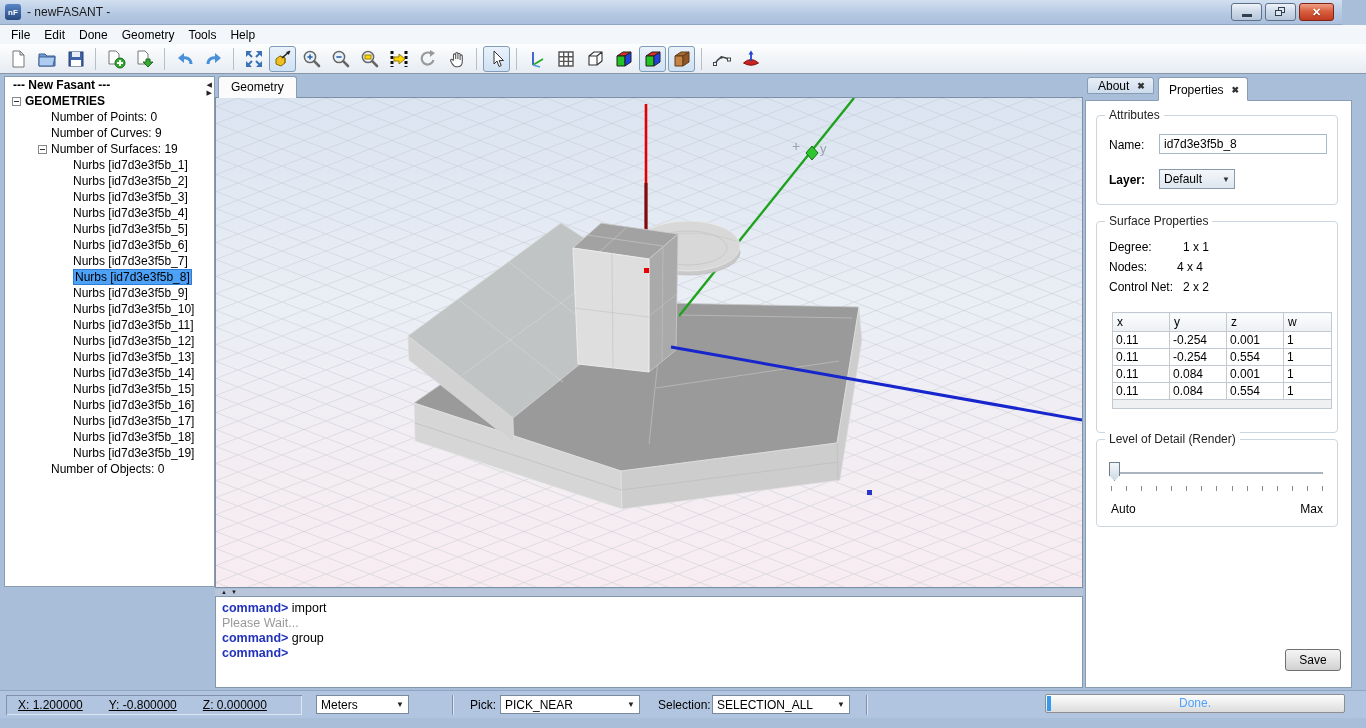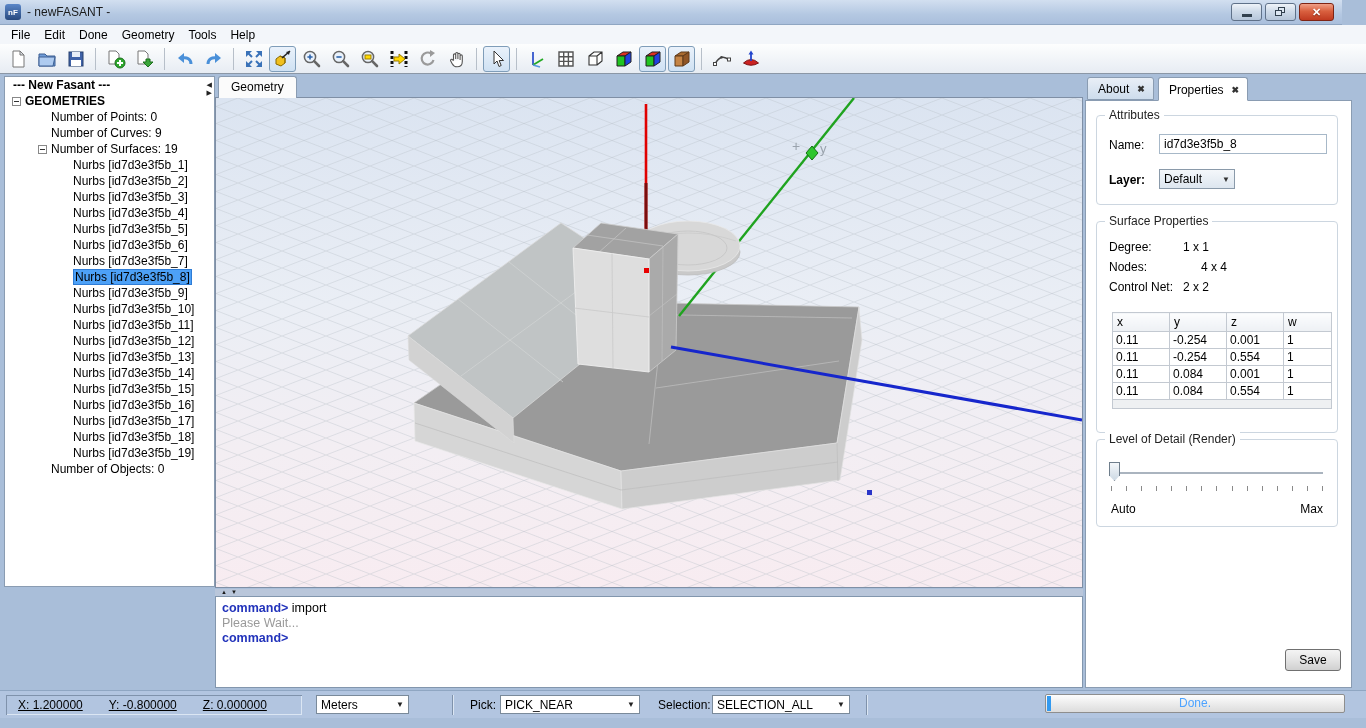--- a/index.html
+++ b/index.html
@@ -65,21 +65,21 @@
   .hsplit { position:absolute; left:215px; top:589px; width:868px; height:7px; background:#b9c6da;
     font-size:6px; color:#1a1a1a; line-height:7px; padding-left:6px; letter-spacing:4px; }
   .console { position:absolute; left:215px; top:596px; width:868px; height:92px; background:#fff;
     border:1px solid #8296ad; padding:4px 6px; font-size:12.5px; line-height:15px; }
   .cline .prompt { color:#2233bb; font-weight:bold; }
   .cline .wait { color:#9a9a9a; }
 
   
   .rtabs { position:absolute; left:1087px; top:77px; height:23px; display:flex; gap:4px; z-index:2; }
   .rtab { border:1px solid #8a9cb2; border-radius:3px 3px 0 0; padding:3px 8px 2px 10px;
-    font-size:12px; background:linear-gradient(#e9eff7,#cddcec); display:flex; gap:8px; align-items:center; height:23px; }
+    font-size:12px; background:linear-gradient(#e9eff7,#cddcec); display:flex; gap:8px; align-items:center; height:17px; }
   .rtab.active { background:#fff; border-bottom:1px solid #fff; height:24px; }
   .rtab .x { font-size:9px; font-weight:bold; color:#333; }
   .rpanel { position:absolute; left:1085px; top:100px; width:267px; height:588px; background:#fff; border:1px solid #8a9cb2; }
   .gb { position:absolute; left:10px; width:242px; border:1px solid #ccd6e0; border-radius:4px; }
   .gb .gbt { position:absolute; top:-8px; left:8px; background:#fff; padding:0 4px; font-size:12px; color:#222; }
   .frow { position:absolute; left:12px; font-size:12px; }
   .tinput { position:absolute; height:20px; border:1px solid #a7b8c8; font-size:12px; padding:1px 4px;
     font-family:"Liberation Sans", sans-serif; }
   .dd { position:absolute; height:20px; border:1px solid #8a9aaa; background:linear-gradient(#f4f7fa,#dde6ef);
     font-size:12px; display:flex; align-items:center; padding:0 4px; justify-content:space-between; }
@@ -411,20 +411,21 @@
       <path d="M455,249 L866,322" stroke="#1626cc" stroke-width="3"></path>
       <rect x="651" y="392" width="5" height="5" fill="#2a35c8"></rect>
     </svg>
   </div>
 
   <div class="hsplit">▲▼</div>
 
   <div class="console">
     <div class="cline"><span class="prompt">command&gt;</span> <span>import</span></div>
     <div class="cline"><span class="wait">Please Wait...</span></div>
+    <div class="cline"><span class="prompt">command&gt;</span> <span>group</span></div>
     <div class="cline"><span class="prompt">command&gt;</span> <span></span></div>
   </div>
 
   <div class="rtabs">
     <div class="rtab">
         <span>About</span>
         <span class="x">✖</span>
       </div>
     <div class="rtab active">
         <span>Properties</span>
@@ -443,21 +444,21 @@
           <span>Default</span>
           <span class="arr">▼</span>
         </div>
     </div>
 
     <div class="gb" style="top:120px; height:212px;">
       <span class="gbt">Surface Properties</span>
       <span class="frow" style="top:18px;">Degree:</span>
       <span class="frow" style="left:86px; top:18px;">1  x  1</span>
       <span class="frow" style="top:38px;">Nodes:</span>
-      <span class="frow" style="left:104px; top:38px;text-align:right;">4  x  4</span>
+      <span class="frow" style="left:80px; top:38px;text-align:right;">4  x  4</span>
       <span class="frow" style="top:58px;">Control Net:</span>
       <span class="frow" style="left:86px; top:58px;">2  x  2</span>
       <table class="cn">
         <tbody>
             <tr>
           <th>x</th>
           <th>y</th>
           <th>z</th>
           <th>w</th>
         </tr>

